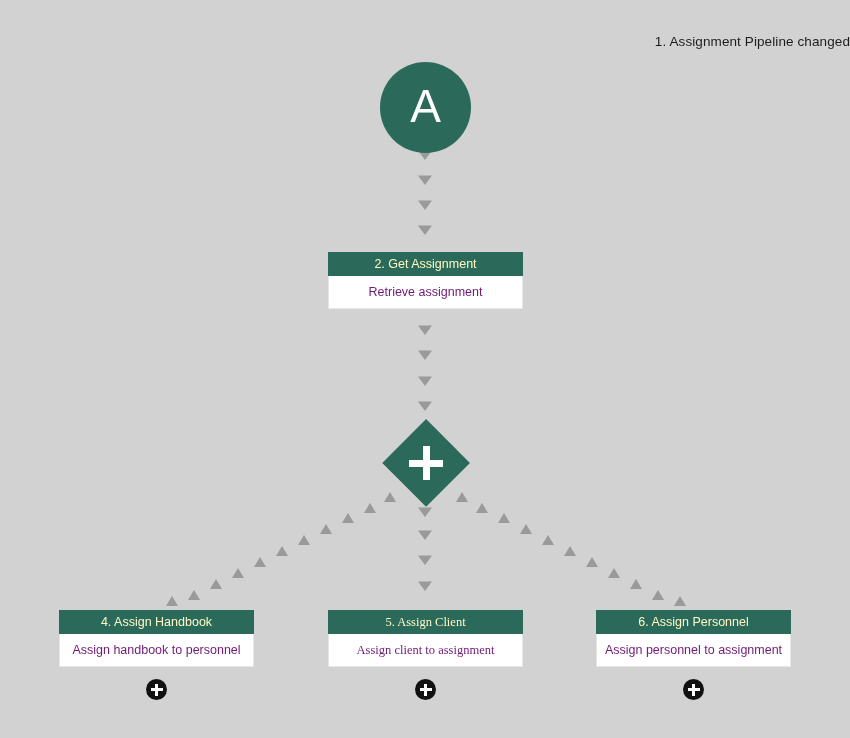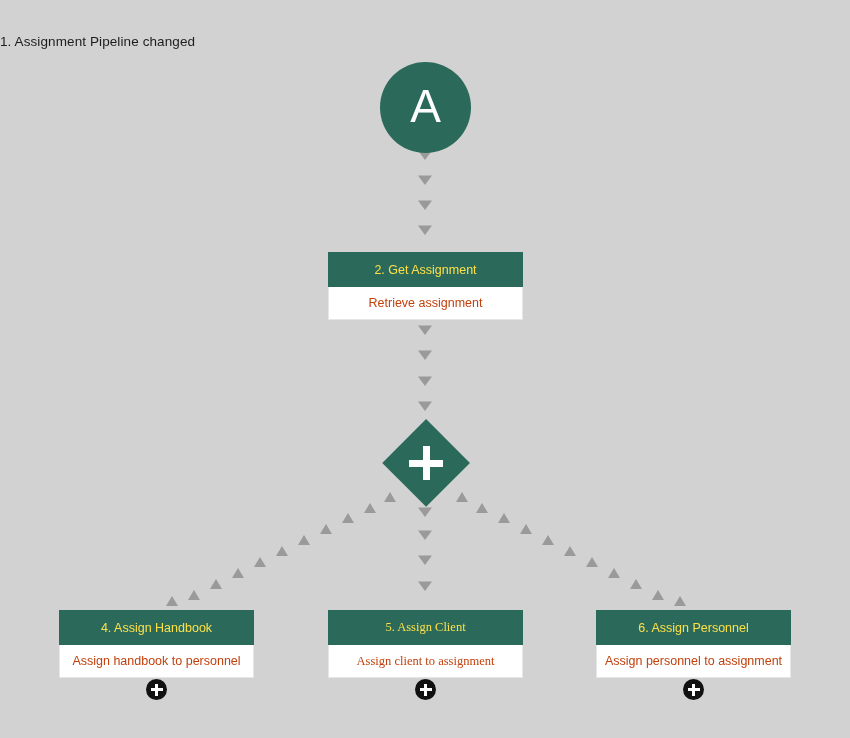--- a/index.html
+++ b/index.html
@@ -28,21 +28,21 @@
     height: 738px;
     pointer-events: none;
   }
 
   
   .flow-title {
     position: absolute;
     left: 0;
     top: 34px;
     width: 850px;
-    text-align: left;
+    text-align: right;
     font-size: 13.5px;
     color: #1d1d1d;
     letter-spacing: 0.1px;
     white-space: nowrap;
   }
 
   
   .start-node {
     position: absolute;
     left: 380px;
@@ -70,35 +70,35 @@
   }
 
   
   .task-node {
     position: absolute;
     width: 195px;
     background: #ffffff;
     box-sizing: border-box;
   }
   .task-header {
-    height: 35px;
+    height: 24px;
     background: #2b6a5b;
-    color: #fde047;
+    color: #fef9c3;
     font-size: 12.5px;
     display: flex;
     align-items: center;
     justify-content: center;
     box-sizing: border-box;
     white-space: nowrap;
     overflow: hidden;
   }
   .task-body {
     height: 33px;
     background: #ffffff;
-    color: #c2410c;
+    color: #701a75;
     font-size: 12.5px;
     display: flex;
     align-items: center;
     justify-content: center;
     border: 1px solid #e6e6e6;
     border-top: none;
     box-sizing: border-box;
     white-space: nowrap;
     overflow: hidden;
   }

